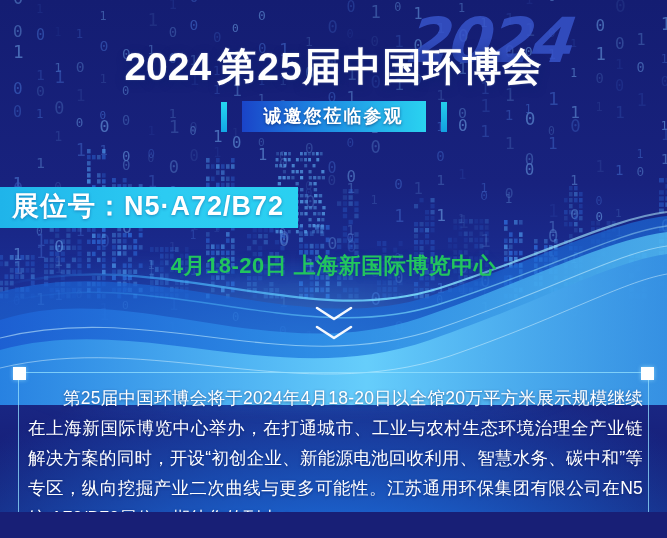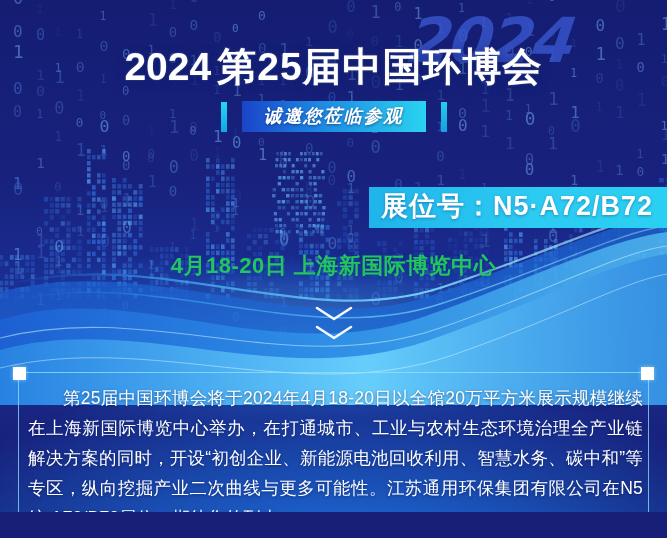--- a/index.html
+++ b/index.html
@@ -56,40 +56,40 @@
     color:#ffffff;
     letter-spacing:1px;
     white-space:nowrap;
     text-shadow:0 2px 10px rgba(10,30,110,.85), 0 0 2px rgba(255,255,255,.35);
   }
   .headline .yr{letter-spacing:0px;margin-right:6px;}
 
   
   .badge-wrap{
     position:absolute;left:0;top:101px;width:667px;
-    display:flex;align-items:center;justify-content:center;gap:15px;font-style:italic;
+    display:flex;align-items:center;justify-content:center;gap:15px;
   }
   .badge-bar{
     width:6px;height:30px;
     background:linear-gradient(180deg,#25d7f2,#12a7e6);
   }
   .badge-bar.right{opacity:.95;}
   .badge{
     padding:4px 22px 5px;
     background:linear-gradient(90deg,#1a44c8 0%, #1d86e2 40%, #2ad3f0 100%);
     color:#ffffff;
     font-size:18px;font-weight:bold;letter-spacing:2px;
     line-height:22px;
     text-shadow:0 1px 3px rgba(8,30,90,.6);
   }
 
   
   .booth{
     position:absolute;left:0;top:187px;width:667px;
-    display:flex;justify-content:flex-end;
+    display:flex;justify-content:flex-start;
   }
   .booth-inner{
     background:linear-gradient(90deg,#1fb4ea 0%, #2ccbf2 55%, #2ad0f1 100%);
     color:#ffffff;
     font-size:27px;font-weight:bold;letter-spacing:1px;
     line-height:33px;
     padding:3px 14px 5px 12px;
     white-space:nowrap;
     text-shadow:0 1px 3px rgba(10,60,130,.45);
   }

